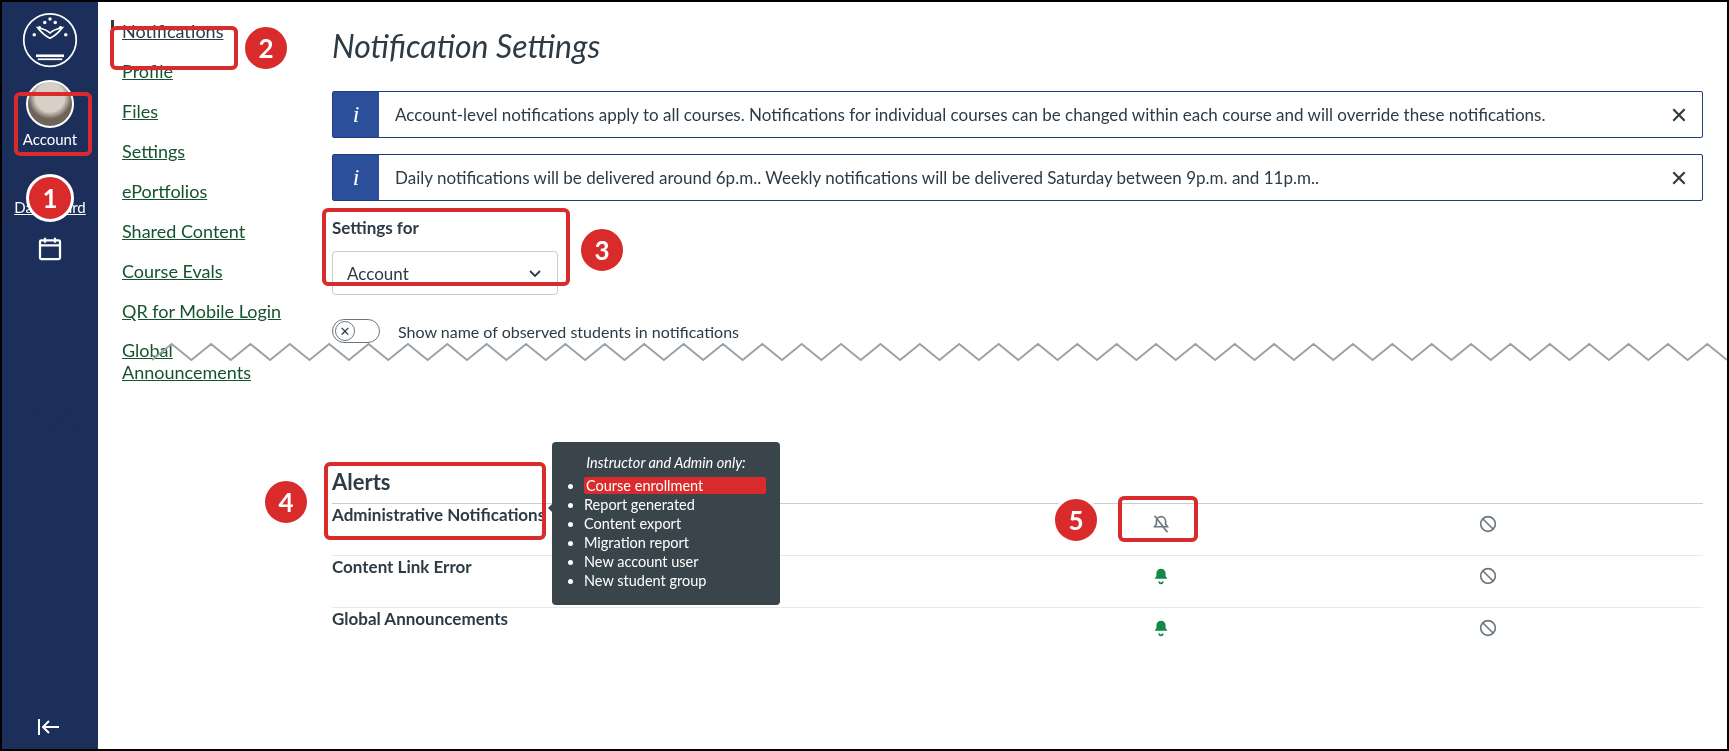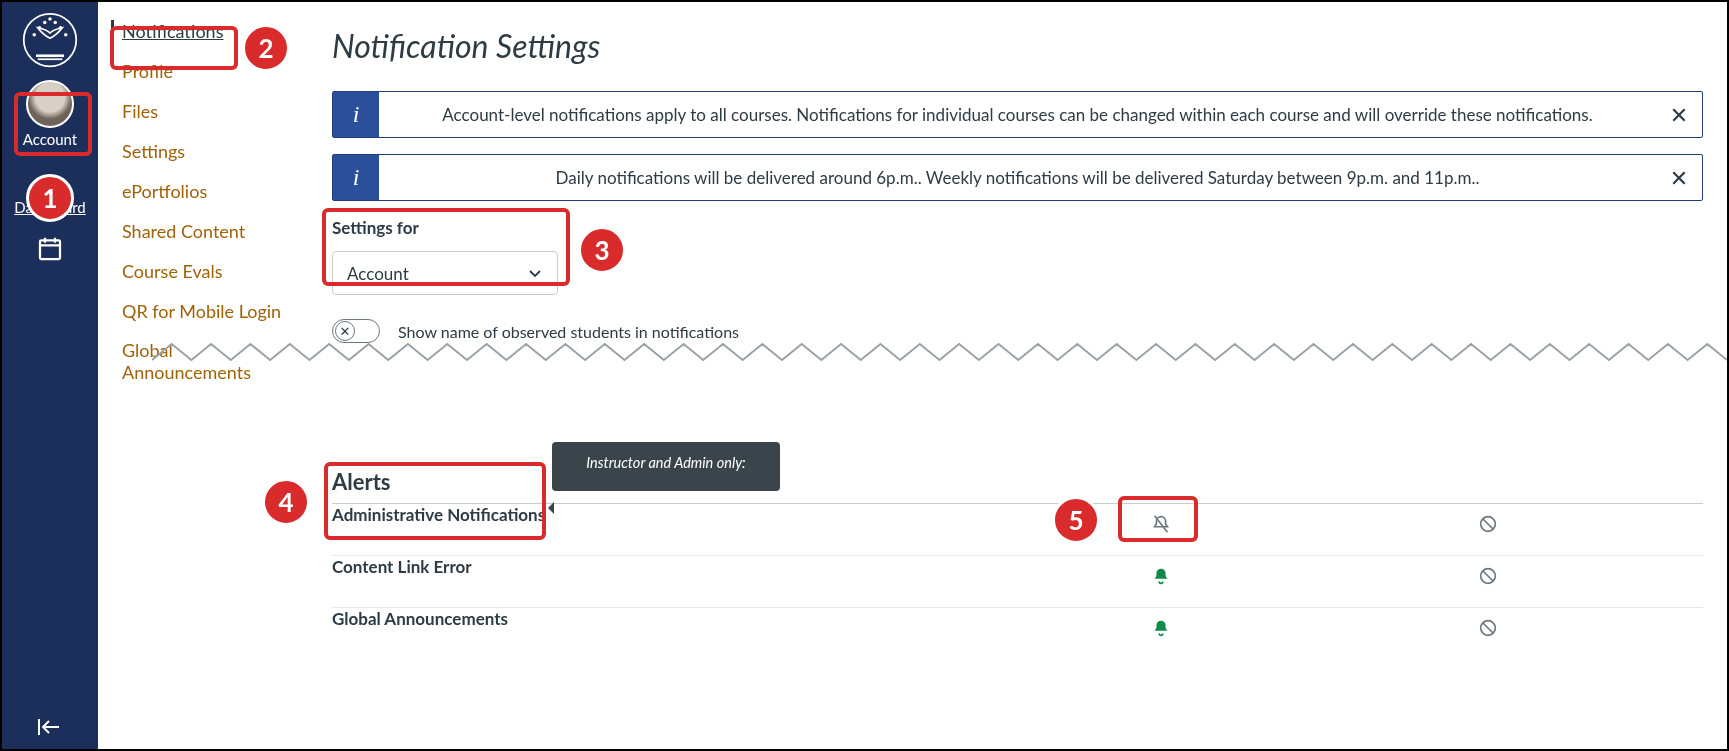--- a/index.html
+++ b/index.html
@@ -13,30 +13,30 @@
   .global-nav .nav-item .label { margin-top:2px; }
   .global-nav .nav-item.active .label, .global-nav .nav-item.active svg { text-decoration:underline; }
   .global-nav .avatar { width:48px; height:48px; border-radius:50%; background: radial-gradient(circle at 50% 35%, #d8d0c6 0 40%, #6e645a 60% 100%); border:2px solid #fff; }
 
   
   .ann-box { position:absolute; border:4px solid #d92b2b; border-radius:6px; pointer-events:none; }
   .ann-circle { position:absolute; width:48px; height:48px; border-radius:50%; background:#d92b2b; border:3px solid #fff; display:flex; align-items:center; justify-content:center; color:#fff; font-size:26px; font-weight:700; pointer-events:none; }
 
   
   .sec-nav { position:absolute; left:96px; top:0; bottom:0; width:210px; background:#fff; padding:18px 10px 14px 24px; }
-  .sec-nav a { display:block; color:#a16207; font-size:18px; margin:0 0 18px; cursor:pointer; }
+  .sec-nav a { display:block; color:#14532d; text-decoration:underline; font-size:18px; margin:0 0 18px; cursor:pointer; }
   .sec-nav a.current { color:#2d3b45; text-decoration:underline; border-left:3px solid #2d3b45; padding-left:8px; margin-left:-11px; font-weight:400; }
 
   
   .main { position:absolute; left:330px; right:24px; top:24px; bottom:0; }
   .page-title { font-size:32px; font-weight:400; color:#2d3b45; margin-bottom:26px;font-style:italic; }
 
   .info-banner { display:flex; align-items:stretch; border:1px solid #1f3e7a; border-radius:2px; margin-bottom:16px; background:#fff; }
   .info-banner .icon { width:46px; background:#2b4f9a; color:#fff; display:flex; align-items:center; justify-content:center; font-family:Georgia,serif; font-style:italic; font-size:24px; }
-  .info-banner .text { flex:1; padding:12px 8px; font-size:17px; color:#2d3b45;text-align:center; }
+  .info-banner .text { flex:1; padding:12px 16px; font-size:17px; color:#2d3b45; }
   .info-banner .close { width:46px; display:flex; align-items:center; justify-content:center; font-size:22px; cursor:pointer; color:#2d3b45; }
 
   .settings-for { margin-top:10px; }
   .settings-for .label { font-weight:700; font-size:17px; margin-bottom:13px; }
   .select { width:226px; height:44px; border:1px solid #c7cdd1; border-radius:4px; display:flex; align-items:center; justify-content:space-between; padding:0 14px; font-size:17px; color:#2d3b45; cursor:pointer; background:#fff; }
   .select svg { flex:0 0 auto; }
 
   .toggle-row { display:flex; align-items:center; margin-top:24px; gap:18px; font-size:16px; color:#2d3b45; }
   .toggle { width:48px; height:24px; border:1px solid #6b7780; border-radius:14px; background:#fff; position:relative; cursor:pointer; }
   .toggle .knob { position:absolute; left:2px; top:1px; width:20px; height:20px; border-radius:50%; border:1px solid #6b7780; display:flex; align-items:center; justify-content:center; font-size:13px; background:#fff; }
@@ -234,20 +234,28 @@
       <svg class="ic-sm" viewBox="0 0 24 24" fill="none" stroke="#6b7780" stroke-width="1.8">
         <circle cx="12" cy="12" r="8"></circle>
           <path d="M6 6l12 12"></path>
       </svg>
     </div>
   </div>
 </section>
 
 <div class="tooltip">
   <div class="hdr">Instructor and Admin only:</div>
+  <ul>
+    <li class="hl">Course enrollment</li>
+    <li>Report generated</li>
+    <li>Content export</li>
+    <li>Migration report</li>
+    <li>New account user</li>
+    <li>New student group</li>
+  </ul>
 </div>
 
 <div class="ann-box" style="left:12px; top:90px; width:78px; height:64px;"></div>
 <div class="ann-circle" style="left:24px; top:172px;">1</div>
 
 <div class="ann-box" style="left:108px; top:24px; width:128px; height:44px;"></div>
 <div class="ann-circle" style="left:240px; top:22px;">2</div>
 
 <div class="ann-box" style="left:320px; top:206px; width:248px; height:78px;"></div>
 <div class="ann-circle" style="left:576px; top:224px;">3</div>

